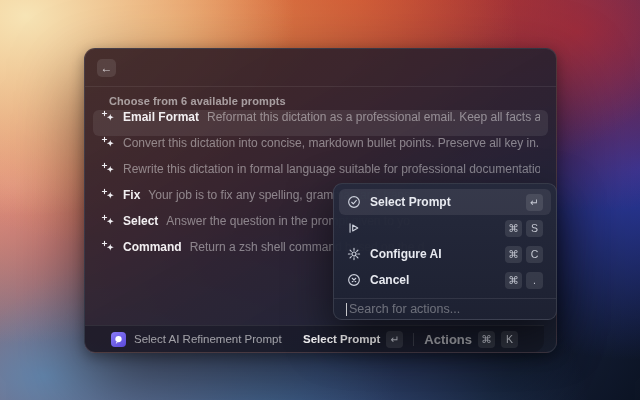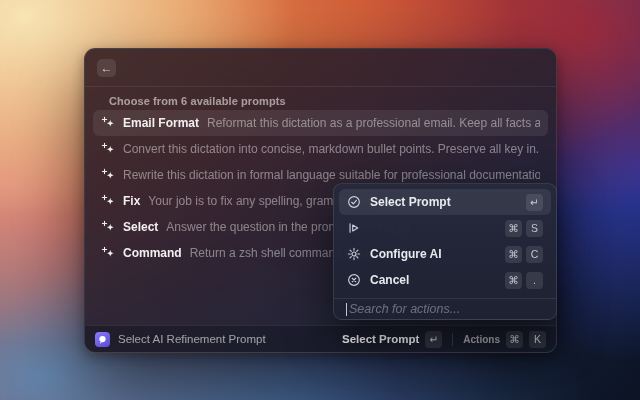--- a/index.html
+++ b/index.html
@@ -45,46 +45,46 @@
   .search-placeholder { font-size:13.5px; color:rgba(255,255,255,0.37); }
   .divider { height:1px; background:rgba(255,255,255,0.075); }
 
   .section-label {
     margin:8px 24px 3px; font-size:11px; font-weight:600;
     color:rgba(255,255,255,0.55); letter-spacing:0.1px;
   }
 
   .list { padding:0 8px; }
   .row {
-    height:26px; display:flex; align-items:center; gap:8px;
+    height:26px; display:flex; gap:8px;
     padding:0 8px; border-radius:6px; white-space:nowrap; overflow:hidden;
     cursor:pointer;
   }
   .row.selected { background:rgba(255,255,255,0.08); }
   .sparkle { width:14px; height:14px; flex:0 0 auto; display:flex; align-items:center; }
   .row-title { font-size:12px; font-weight:700; color:#f2eff1; flex:0 0 auto; }
   .row-desc  { font-size:12px; color:rgba(255,255,255,0.44); overflow:hidden; flex:1 1 auto; }
 
   
   .footer {
-    position:absolute; left:0; right:0; bottom:0; height:27px;
-    display:flex; align-items:center; gap:8px; padding:0 10px;
+    position:absolute; left:0; right:12px; bottom:0; height:27px;
+    display:flex; align-items:center; gap:8px; padding:0 26px;
     border-top:1px solid rgba(255,255,255,0.08);
     background:rgba(18,20,30,0.45);
     border-radius:0 0 11px 11px;
   }
   .app-icon {
     width:15px; height:15px; border-radius:4px; flex:0 0 auto;
     background:linear-gradient(145deg,#8a7cf8,#5a48d8);
     display:flex; align-items:center; justify-content:center;
   }
   .footer-label { font-size:11.5px; color:rgba(255,255,255,0.58); }
   .footer-right { margin-left:auto; display:flex; align-items:center; gap:6px; }
   .footer-primary { font-size:11.5px; font-weight:700; color:#f5f4f6; cursor:pointer; }
-  .footer-actions-label { font-size:10px; font-weight:600; color:rgba(255,255,255,0.6); cursor:pointer; }
+  .footer-actions-label { font-size:13px; font-weight:600; color:rgba(255,255,255,0.6); cursor:pointer; }
   .vsep { width:1px; height:13px; background:rgba(255,255,255,0.14); margin:0 4px; }
   .kbd {
     min-width:17px; height:17px; padding:0 3px; border-radius:4px;
     background:rgba(255,255,255,0.10); color:#c3c6d0;
     font-size:10.5px; display:inline-flex; align-items:center; justify-content:center;
   }
 
   
   .menu {
     position:absolute; left:333px; top:183px; width:224px; height:137px;
@@ -99,21 +99,21 @@
     height:26px; display:flex; align-items:center; gap:9px;
     padding:0 8px; border-radius:6px; cursor:pointer;
   }
   .menu-item.selected { background:rgba(255,255,255,0.08); }
   .menu-item .mi-icon { width:14px; height:14px; flex:0 0 auto; display:flex; }
   .mi-label { font-size:12px; font-weight:600; color:#e8eaf0; white-space:nowrap; }
   .mi-keys { margin-left:auto; display:flex; gap:4px; }
   .menu-divider { height:1px; background:rgba(255,255,255,0.09); }
   .menu-search {
     flex:1; display:flex; align-items:center; gap:2px; padding:0 12px;
-    font-size:12.5px; color:rgba(255,255,255,0.35);font-style:italic;
+    font-size:12.5px; color:rgba(255,255,255,0.35);
   }
   .caret { width:1px; height:13px; background:rgba(255,255,255,0.75); }
 
   svg { display:block; }
 </style>
 </head>
 <body>
 
 <div class="bg">
 

